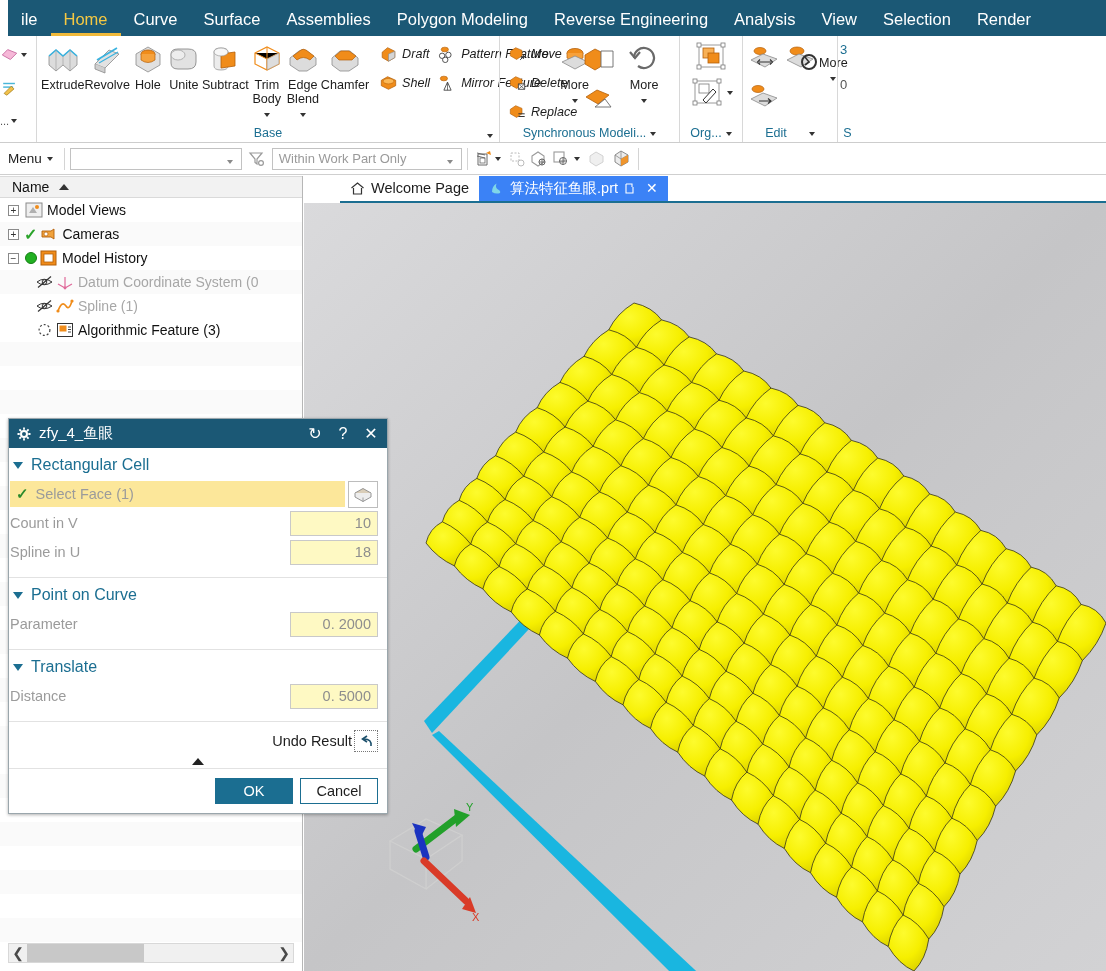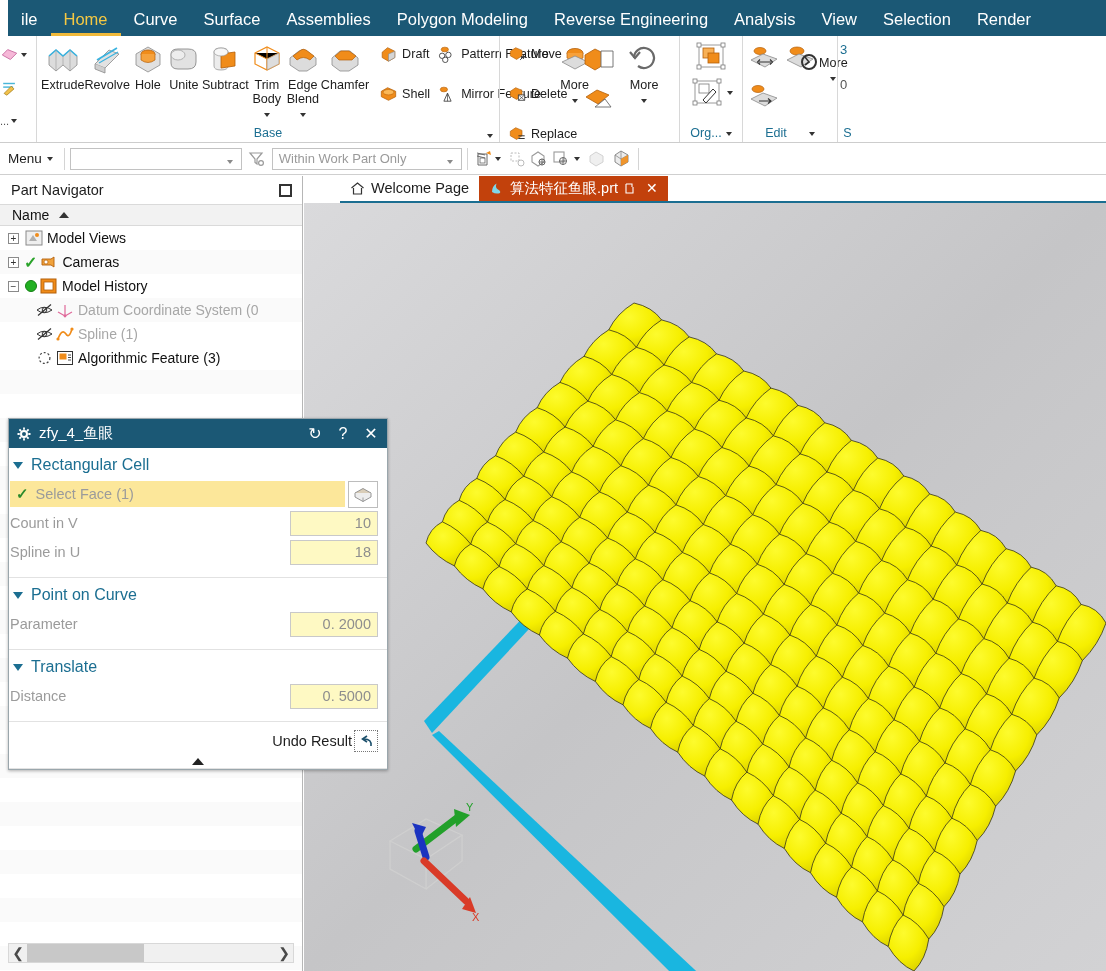--- a/index.html
+++ b/index.html
@@ -40,21 +40,21 @@
 
   .bigbtn {
     width: 54px; display: flex; flex-direction: column; align-items: center;
     padding-top: 2px; cursor: default;
   }
   .bigbtn .lbl { font-size: 12.6px; color: #1d1d1d; text-align: center; line-height: 14px; margin-top: 2px;}
   .bigbtn.w2 { width: 58px; }
   .ico { width: 36px; height: 34px; display: block; }
   .ico.sm { width: 19px; height: 18px; }
 
-  .smallcol { display: flex; flex-direction: column; gap: 16px; padding-top: 2px; }
+  .smallcol { display: flex; flex-direction: column; gap: 5px; padding-top: 2px; font-style: italic; }
   .smallbtn { display: flex; align-items: center; gap: 4px; height: 24px; padding: 0 4px; cursor: default; }
   .smallbtn .lbl { font-size: 12.6px; color: #1d1d1d; white-space: nowrap; }
 
   .caret { width: 0; height: 0; border-left: 4px solid transparent; border-right: 4px solid transparent;
            border-top: 5px solid #333; display: inline-block; }
   .caret.sm { border-left-width:3.5px; border-right-width:3.5px; border-top-width:4.5px; }
 
   
   .clipgroup { width: 36px; }
   .clipgroup .row { display:flex; align-items:center; height: 33px; gap:2px; padding-left:0px;}
@@ -110,21 +110,21 @@
   .hs-arrow { width: 18px; text-align: center; font-size: 14px; color: #4a4a4a; }
   .hs-track { flex: 1; height: 18px; position: relative; }
   .hs-thumb { position: absolute; left: 0; top: 0; height: 18px; width: 117px; background: #c8c8c8; }
 
   
   .viewarea { position: absolute; left: 304px; top: 176px; width: 802px; height: 795px; overflow: hidden; }
   .tabstrip { position: absolute; left: 0; top: 0; width: 802px; height: 27px; background: #fff;
               border-bottom: 2px solid #1b6e91; display: flex; align-items: flex-end; margin-left: 36px; }
   .vtab { height: 26px; display: flex; align-items: center; gap: 6px; padding: 0 10px;
           font-size: 14.5px; color: #1d1d1d; white-space: nowrap; cursor: default;}
-  .vtab.active { background: #c2410c; color: #ffffff; }
+  .vtab.active { background: #3b82f6; color: #ffffff; }
   .vtab .x { font-size: 14px; margin-left: 3px; }
 
   .canvas3d { position: absolute; left: 0; top: 27px; width: 802px; height: 768px;
               background: linear-gradient(160deg, #d7d7d9 0%, #c2c2c4 45%, #cfcfd1 100%); overflow:hidden;}
 
   
   .wm { position: absolute; right: 4px; bottom: 18px; width: 292px; height: 104px; pointer-events:none; }
   .wm-text { position:absolute; left: 78px; top: 14px; font-size: 46px; color: rgba(255,255,255,0.72);
              font-family: "DejaVu Sans", sans-serif; font-weight: bold; letter-spacing: 1px; white-space:nowrap;}
   .wm-sub { position:absolute; left: 82px; top: 66px; font-size: 21px; color: rgba(255,255,255,0.72);
@@ -518,24 +518,20 @@
       <svg width="19" height="19" viewBox="0 0 19 19">
         <path d="M3 6 L9 2 L16 6 L16 13 L9 17 L3 13 Z" fill="#ececec" stroke="#8a8a8a" stroke-width="1"></path>
         <path d="M9 2 L9 17 M3 6 L9 10 L16 6" stroke="#8a8a8a" stroke-width="0.8" fill="none"></path>
         <path d="M9 10 L16 6 L16 13 L9 17 Z" fill="#f08c1a" opacity="0.9"></path>
       </svg>
     </div>
     <div class="vsep"></div>
   </div>
 
   <div class="pnav">
-    <div class="pnav-title">
-      <span>Part Navigator</span>
-      <span class="pnav-sq"></span>
-    </div>
     <div class="pnav-head">
       <span>Name</span>
       <span class="sortarrow"></span>
     </div>
 
     <div class="tree">
 
       <div class="trow">
         <span class="texp">+</span>
         <svg class="ticon" style="margin-left:6px;" viewBox="0 0 18 16">
@@ -980,16 +976,20 @@
             <path d="M12 11 Q13 4 5 4" fill="none" stroke="#1b4f6b" stroke-width="1.6"></path>
             <path d="M8 1 L3.5 4 L8 7" fill="none" stroke="#1b4f6b" stroke-width="1.6"></path>
           </svg>
         </span>
       </div>
 
       <div class="collapse-row">
         <span class="tri-up"></span>
       </div>
 
+      <div class="dlg-foot">
+        <div class="btn primary">OK</div>
+        <div class="btn secondary">Cancel</div>
+      </div>
     </div>
   </div>
 
 </div>
 
 </body></html>

